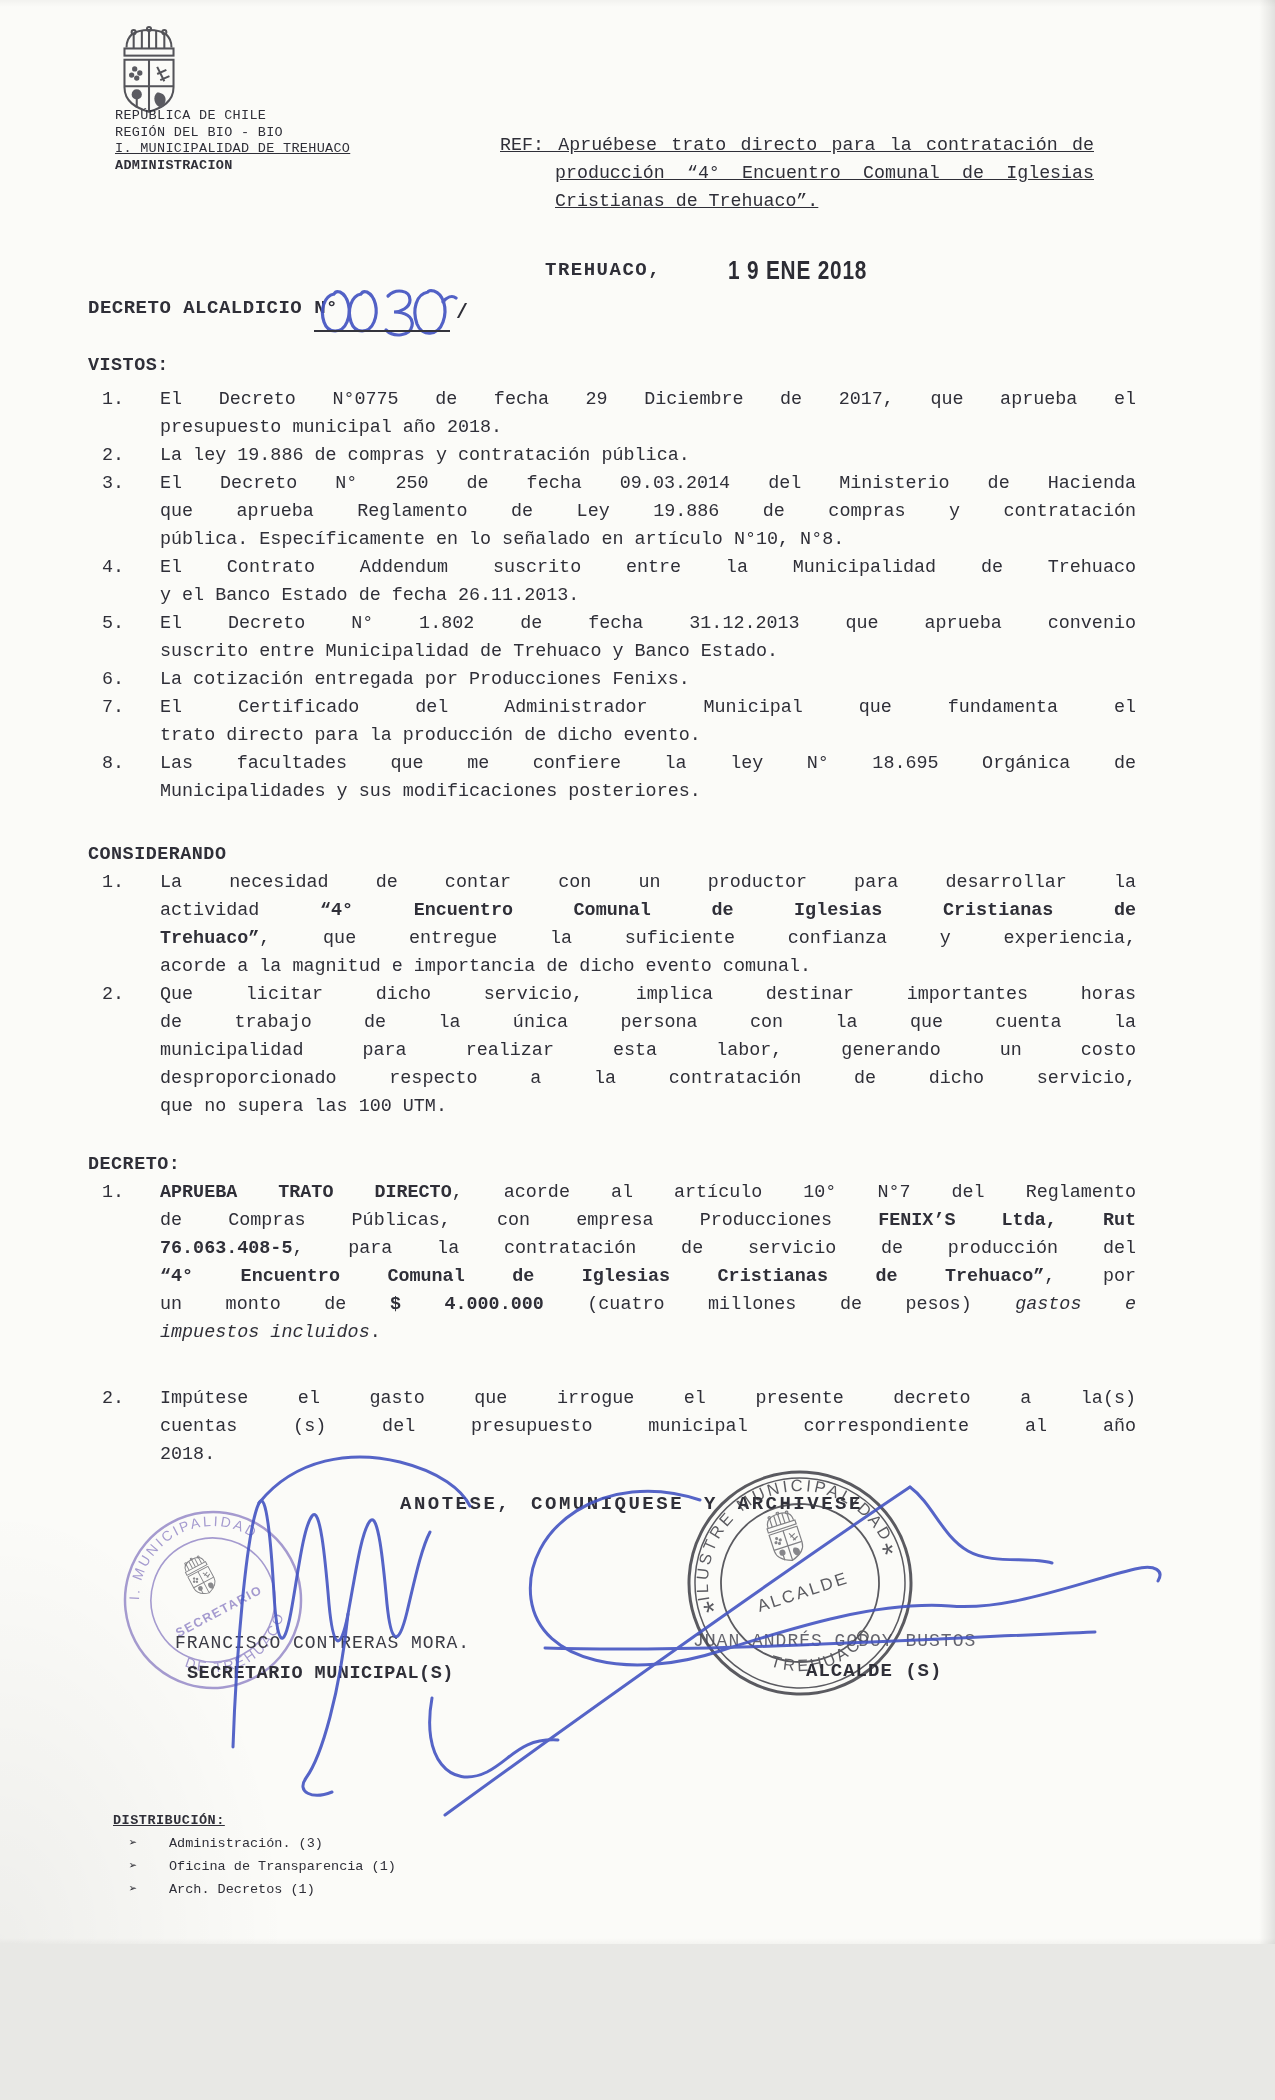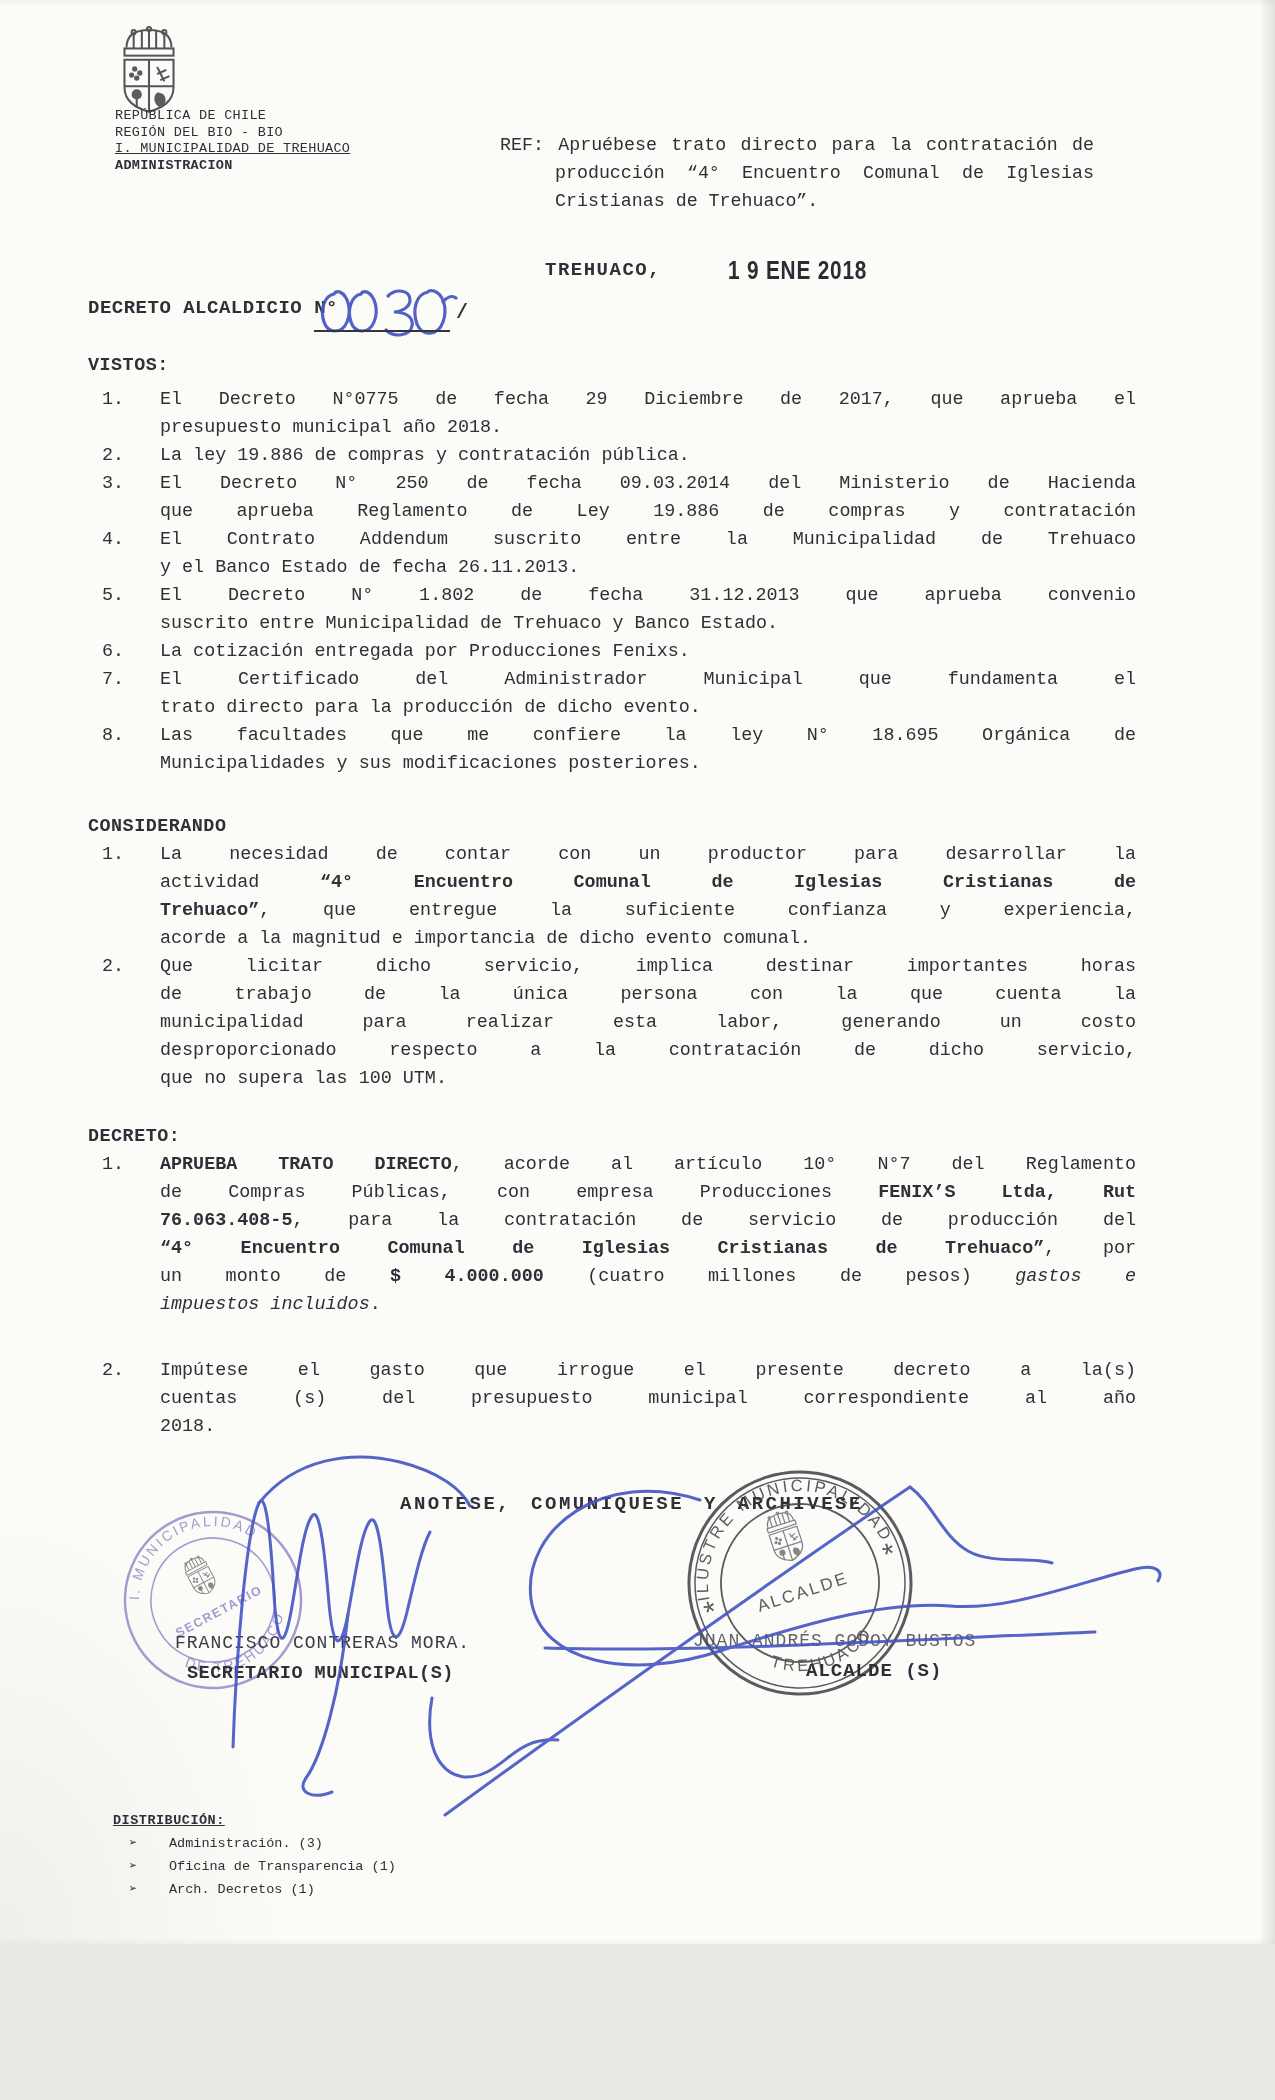--- a/index.html
+++ b/index.html
@@ -14,21 +14,21 @@
       #fbfbf8;
   }
   .abs{position:absolute;}
   .seg-b{font-weight:700;}
   .seg-i{font-style:italic;}
   
   .org-block{left:115px;top:108px;font-size:13.5px;line-height:16.5px;letter-spacing:.3px;}
   .org-underline{text-decoration:underline;}
   .org-bold{font-weight:700;}
   
-  .ref-block{left:500px;top:131px;width:594px;font-size:18.3px;line-height:28px;}
+  .ref-block{left:500px;top:131px;width:594px;font-size:18.3px;line-height:28px;text-decoration:underline;}
   .ref-indent{padding-left:55px;}
   .jline{text-align:justify;text-align-last:justify;}
   .lline{text-align:left;}
   
   .city{left:545px;top:259px;font-size:19px;font-weight:700;letter-spacing:1.5px;}
   .datestamp{left:728px;top:255px;font-family:"Liberation Sans",sans-serif;font-weight:700;
     font-size:26px;letter-spacing:1px;transform:scaleX(.8);transform-origin:left top;color:#2c2c34;}
   
   .decreeno{left:88px;top:297px;font-size:19px;font-weight:700;letter-spacing:.5px;}
   .hw-underline{left:314px;top:330px;width:136px;border-bottom:2px solid #34343c;height:0;}
@@ -135,20 +135,21 @@
         <span class="num">2.</span>
         <div class="itext">
             <div class="lline"><span>La ley 19.886 de compras y contratación pública.</span></div>
           </div>
       </div>
       <div class="item">
         <span class="num">3.</span>
         <div class="itext">
             <div class="jline"><span>El Decreto N° 250 de fecha 09.03.2014 del Ministerio de Hacienda</span></div>
             <div class="jline"><span>que aprueba Reglamento de Ley 19.886 de compras y contratación</span></div>
+            <div class="lline"><span>pública. Específicamente en lo señalado en artículo N°10, N°8.</span></div>
           </div>
       </div>
       <div class="item">
         <span class="num">4.</span>
         <div class="itext">
             <div class="jline"><span>El Contrato Addendum suscrito entre la Municipalidad de Trehuaco</span></div>
             <div class="lline"><span>y el Banco Estado de fecha 26.11.2013.</span></div>
           </div>
       </div>
       <div class="item">

